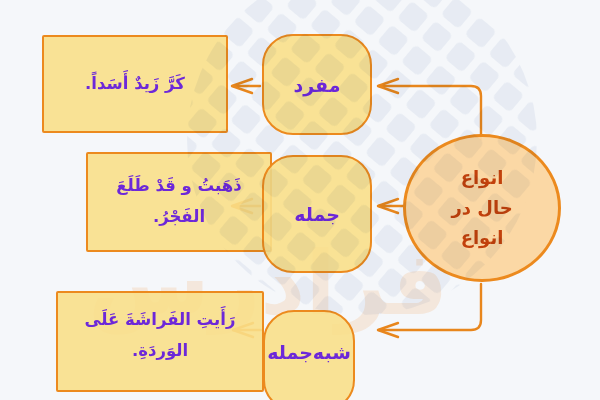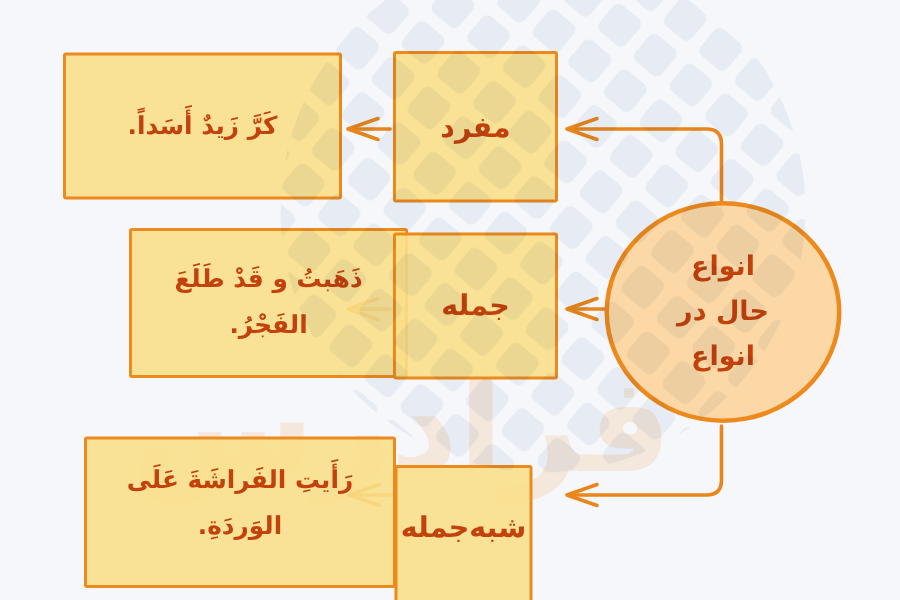--- a/index.html
+++ b/index.html
@@ -37,26 +37,26 @@
     position: absolute;
     z-index: 3;
     box-sizing: border-box;
     border: 2.5px solid #ec8a1e;
     background: rgba(250, 223, 138, 0.9);
     display: flex;
     align-items: center;
     justify-content: center;
     text-align: center;
     direction: rtl;
-    color: #c2410c;
+    color: #6d28d9;
     font-weight: bold;
     border-radius: 2px;
   }
   .node-example { font-size: 16.5px; line-height: 1.85; padding: 6px 10px; }
-  .node-type { font-size: 19px; }
+  .node-type { font-size: 19px; border-radius: 31px; }
   #example-3, #type-3 { padding-bottom: 18px; }
   .root-node {
     position: absolute;
     z-index: 3;
     box-sizing: border-box;
     left: 403px; top: 134px;
     width: 158px; height: 148px;
     border: 3px solid #ec8a1e;
     background: rgba(251, 214, 160, 0.95);
     border-radius: 50%;
@@ -109,21 +109,21 @@
         <path d="M398 323 L378 330 L398 337"></path>
       </g>
     </g>
   </svg>
 
   <div class="node node-example" id="example-1" style="left:42px; top:35px; width:186px; height:98px;">كَرَّ زَيدٌ أَسَداً.</div>
   <div class="node node-example" id="example-2" style="left:42px; top:152px; width:186px; height:100px;margin-left:44px;">ذَهَبتُ و قَدْ طَلَعَ الفَجْرُ.</div>
   <div class="node node-example" id="example-3" style="left:56px; top:267px; width:208px; height:101px;margin-top:24px;">رَأَيتِ الفَراشَةَ عَلَى الوَردَةِ.</div>
 
   <div class="node node-type" id="type-1" style="left:262px; top:34px; width:110px; height:101px;">مفرد</div>
-  <div class="node node-type" id="type-2" style="left:262px; top:155px; width:110px; height:98px;">جمله</div>
+  <div class="node node-type" id="type-2" style="left:262px; top:155px; width:110px; height:118px;">جمله</div>
   <div class="node node-type" id="type-3" style="left:263px; top:270px; width:92px; height:101px;margin-top:40px;">شبه‌جمله</div>
 
   <div class="root-node">
     <span>انواع</span>
     <span>حال در</span>
     <span>انواع</span>
   </div>
 
   <svg class="layer tiles-layer" width="600" height="400" viewBox="0 0 600 400" opacity="0.5">
     <defs>

